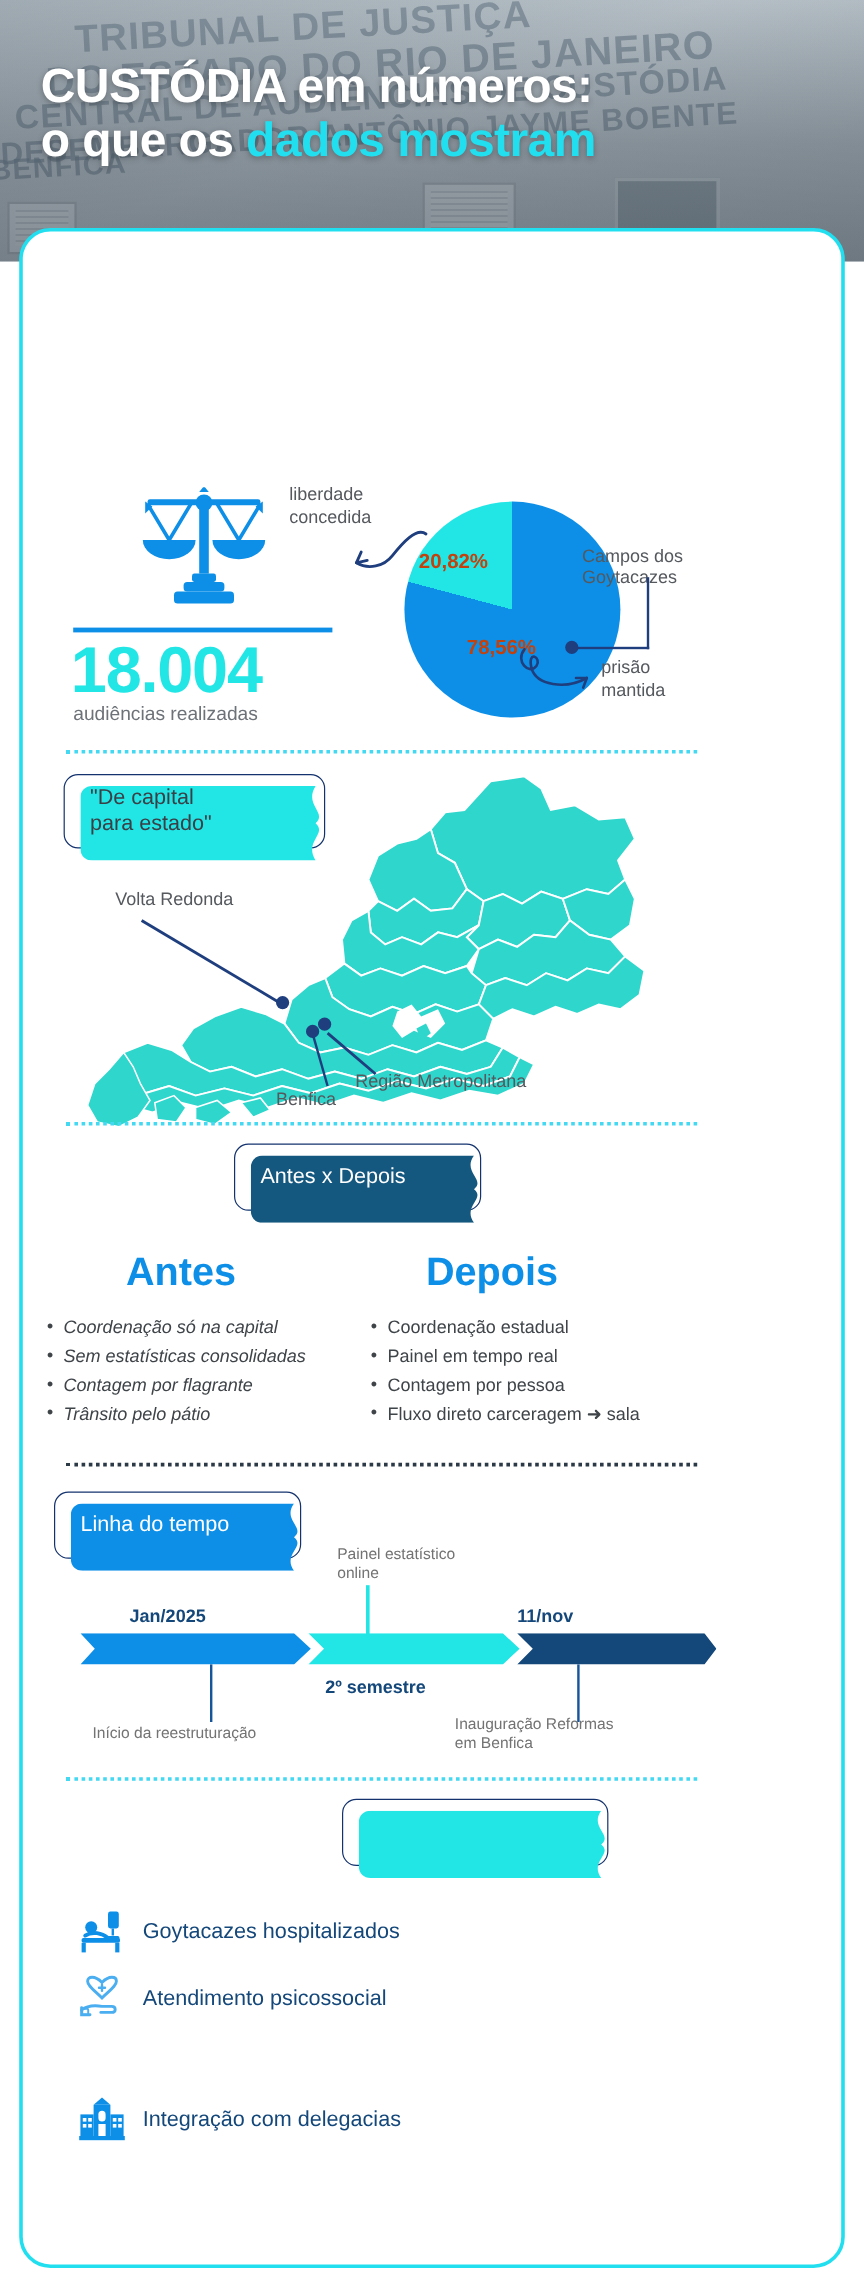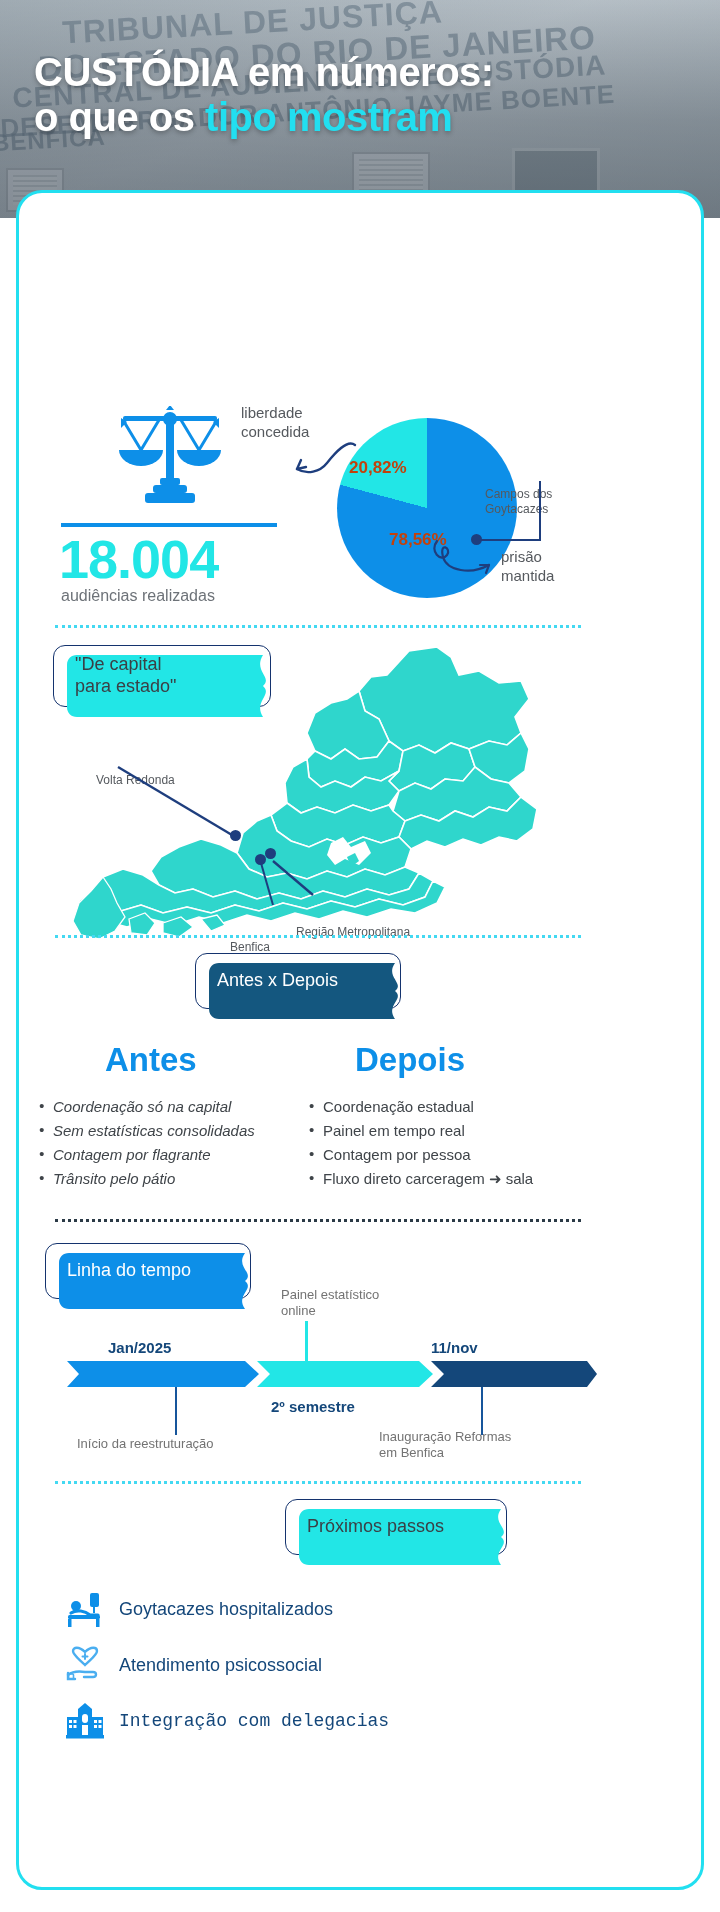--- a/index.html
+++ b/index.html
@@ -118,21 +118,21 @@
   }
   .ribbon .txt {
     position:absolute; left:22px; top:0; height:100%;
     display:flex; align-items:center;
     font-size:18px; line-height:1.2;
     font-family:"Liberation Sans", sans-serif;
   }
 
   .map-wrap { position:absolute; left:40px; top:448px; width:500px; height:310px; }
   .map-lab {
-    position:absolute; font-size:12px; color:#55595e; line-height:1.22;margin-top:32px;
+    position:absolute; font-size:15px; color:#55595e; line-height:1.22;
   }
   .leader { position:absolute; background:#1E3E7E; }
   .dot { position:absolute; width:11px; height:11px; border-radius:50%; background:#1E3E7E; }
 
   
   .col-head {
     position:absolute; font-size:33px; font-weight:bold; color:#0D8FE8;
     font-family:"Liberation Sans", sans-serif;
   }
   .blist { position:absolute; font-size:15px; color:#3f4449; line-height:1.0; }
@@ -168,21 +168,21 @@
     <div class="fac-row fac3">CENTRAL DE AUDIÊNCIAS DE CUSTÓDIA</div>
     <div class="fac-row fac4">DESEMBARGADOR ANTÔNIO JAYME BOENTE</div>
     <div class="fac-row fac5">BENFICA</div>
   </div>
   <div class="ac-unit" style="left:352px; top:152px; width:78px; height:58px;"></div>
   <div class="ac-unit" style="left:6px; top:168px; width:58px; height:44px;"></div>
   <div class="door" style="left:512px; top:148px; width:88px; height:70px;"></div>
   <div class="head-scrim"></div>
   <div class="title">
     <span>CUSTÓDIA em números:</span>
-    <span class="l2"><span>o que os </span><span class="accent">tipo mostram</span></span>
+    <span class="l2"><span>o que os </span><span class="accent">dados mostram</span></span>
   </div>
 </div>
 
 <div class="card">
 
   <svg class="scales" viewBox="0 0 130 112">
     <circle cx="65" cy="13" r="7" fill="#0D8FE8"></circle>
     <rect x="61" y="12" width="8" height="60" fill="#0D8FE8"></rect>
     <rect x="18" y="10" width="94" height="5" rx="2" fill="#0D8FE8"></rect>
     <path d="M16 12 L16 22 L22 16 Z" fill="#0D8FE8"></path>
@@ -358,21 +358,20 @@
     <div>em Benfica</div>
   </div>
 
   <div class="dotted" style="top:1288px;"></div>
 
   <div class="ribbon" style="left:266px; top:1306px; width:222px; height:56px;">
     <div class="outline"></div>
     <svg class="fill" viewBox="0 0 222 56" preserveAspectRatio="none">
       <path d="M10 0 H202 C192 14 212 20 202 28 C212 36 192 42 202 56 H10 C4 56 0 52 0 46 V10 C0 4 4 0 10 0 Z" fill="#22E6E6"></path>
     </svg>
-    <div class="txt" style="color:#3a4046;">Próximos passos</div>
   </div>
 
   <div class="step" style="left:46px; top:1396px;">
     <svg class="s-ico" viewBox="0 0 40 40">
       <rect x="25" y="4" width="9" height="14" rx="2" fill="#0D8FE8"></rect>
       <path d="M29 18 L29 24" stroke="#0D8FE8" stroke-width="2"></path>
       <circle cx="11" cy="17" r="5" fill="#0D8FE8"></circle>
       <path d="M6 24 C12 20 20 22 25 26 L33 26" stroke="#0D8FE8" stroke-width="3.2" fill="none" stroke-linecap="round"></path>
       <rect x="3" y="26" width="32" height="4" rx="1.5" fill="#0D8FE8"></rect>
       <rect x="3" y="30" width="3.5" height="8" fill="#0D8FE8"></rect>
@@ -385,21 +384,21 @@
     <svg class="s-ico" viewBox="0 0 40 40">
       <path d="M20 20 C14 14 8 10 8 6 C8 2 14 1 20 7 C26 1 32 2 32 6 C32 10 26 14 20 20 Z" fill="none" stroke="#4AAEF0" stroke-width="2.4"></path>
       <path d="M20 14 L20 9 M17.5 11.5 L22.5 11.5" stroke="#4AAEF0" stroke-width="2" stroke-linecap="round"></path>
       <path d="M3 30 C8 26 14 26 20 27 L28 27 C32 27 32 32 28 32 L19 32" fill="none" stroke="#4AAEF0" stroke-width="2.4" stroke-linecap="round"></path>
       <path d="M3 28 L3 34 L10 34" fill="none" stroke="#4AAEF0" stroke-width="2.4" stroke-linecap="round"></path>
       <rect x="3.5" y="29" width="5" height="5" rx="1" fill="none" stroke="#4AAEF0" stroke-width="1.6"></rect>
     </svg>
     <span class="s-txt">Atendimento psicossocial</span>
   </div>
 
-  <div class="step" style="left:46px; top:1508px;font-family:Liberation Mono, monospace;">
+  <div class="step" style="left:46px; top:1553px;">
     <svg class="s-ico" viewBox="0 0 40 40">
       <rect x="13" y="8" width="14" height="26" fill="#0D8FE8"></rect>
       <polygon points="20,2 27,8 13,8" fill="#0D8FE8"></polygon>
       <rect x="17" y="13" width="6" height="9" rx="3" fill="#ffffff"></rect>
       <rect x="17" y="24" width="6" height="10" fill="#ffffff"></rect>
       <rect x="2" y="16" width="11" height="18" fill="#0D8FE8"></rect>
       <rect x="27" y="16" width="11" height="18" fill="#0D8FE8"></rect>
       <g fill="#ffffff">
         <rect x="4" y="19" width="3" height="3"></rect>
           <rect x="8.5" y="19" width="3" height="3"></rect>

